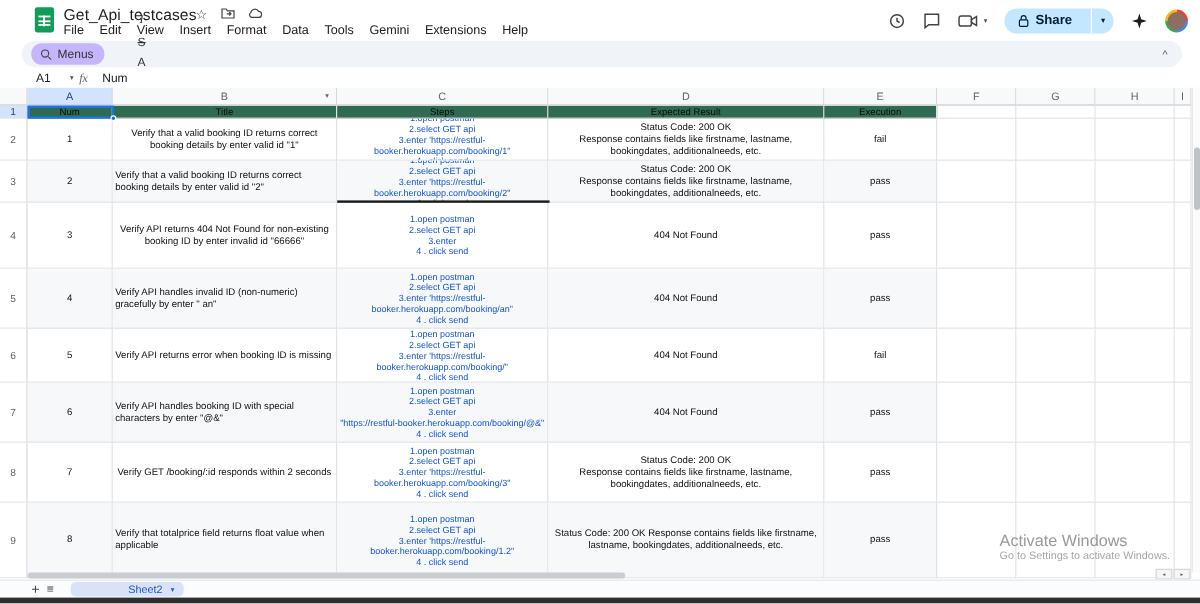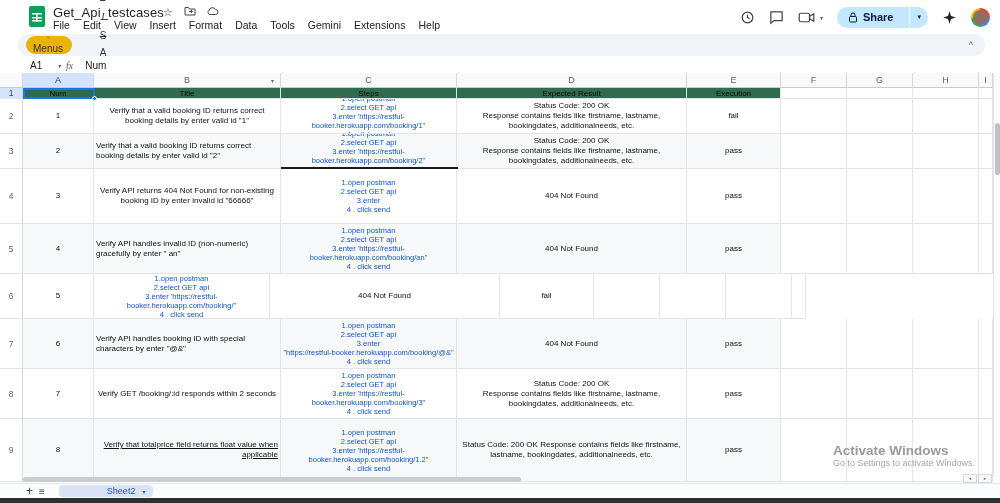--- a/index.html
+++ b/index.html
@@ -29,21 +29,21 @@
   #avatar > div { width:100%; height:100%; border-radius:50%; background:#8d6e63; }
 
   
   #toolbar { position:absolute; top:34px; left:18px; width:967px; height:22px; background:#f0f4f9; border-radius:11px;
     display:flex; align-items:center; padding:0 8px; gap:1px; font-size:10px; color:#333; }
   .tb-item { display:flex; align-items:center; justify-content:center; min-width:18px; height:18px; border-radius:4px; padding:0 2px; }
   .tb-item svg { display:block; }
   .tb-label { font-size:10px; color:#333; }
   .tb-dd { font-size:6px; color:#555; margin-left:2px; }
   .tb-div { width:1px; height:14px; background:#cdd1d6; margin:0 3px; }
-  #menus-pill { display:flex; align-items:center; gap:4px; background:#eab308; border-radius:10px; height:18px; padding:0 9px 0 7px; margin-right:4px; font-size:10px; color:#333;flex-direction:column; }
+  #menus-pill { display:flex; align-items:center; gap:4px; background:#c4b5fd; border-radius:10px; height:18px; padding:0 9px 0 7px; margin-right:4px; font-size:10px; color:#333; }
   .boxed { border:1px solid #444; border-radius:3px; width:18px; height:14px; display:flex; align-items:center; justify-content:center; font-size:9px; }
   .glyph-b { font-weight:bold; }
   .glyph-i { font-style:italic; font-family:"Liberation Serif",serif; }
   .glyph-s { text-decoration:line-through; }
   .colorbar { display:flex; flex-direction:column; align-items:center; line-height:9px; }
   .colorbar .bar { width:11px; height:3px; margin-top:1px; }
   #tb-collapse { margin-left:auto; color:#555; font-size:9px; padding-right:4px; }
 
   
   #formulabar { position:absolute; top:57px; left:0; width:1000px; height:16px; background:#fff; display:flex; align-items:center; }
@@ -73,21 +73,21 @@
   #thick-border { position:absolute; left:281px; top:94px; width:177px; height:2px; background:#1b1b1b; }
 
   
   #vscroll { position:absolute; top:73px; right:0; width:7px; height:404px; background:#fbfbfb; border-left:1px solid #e4e4e4; }
   #vthumb { position:absolute; top:50px; left:1px; width:5px; height:52px; background:#bfc3c8; border-radius:3px; }
   #hthumb { position:absolute; top:477px; left:23px; width:498px; height:5px; background:#c9ccd1; border-radius:3px; }
   .hs-arrow { position:absolute; top:474px; width:14px; height:9px; background:#f6f6f6; border:1px solid #d7d7d7; font-size:4px; color:#666; display:flex; align-items:center; justify-content:center; }
 
   
   #watermark { position:absolute; left:833px; top:443px; color:#9a9a9a; }
-  #wm1 { font-size:13.5px; font-weight:700; }
+  #wm1 { font-size:13.5px; font-weight:400; }
   #wm2 { font-size:9px; color:#a6a6a6; }
 
   
   #tabbar { position:absolute; top:483px; left:0; width:1000px; height:15px; background:#fbfcfe; border-top:1px solid #e5e7ea; display:flex; align-items:center; gap:6px; padding-left:26px; }
   #add-sheet { font-size:12px; color:#444; }
   #all-sheets { font-size:10px; color:#444; }
   #sheet-tab { display:flex; align-items:center; gap:5px; background:#d9e2f6; border-radius:4px; height:12px; padding:0 8px; margin-left:8px; }
   #sheet-tab .lbl { font-size:9px; font-weight:normal; color:#1a56c9;margin-left:40px; }
   #sheet-tab .tb-dd { color:#1a56c9; }
   #bottombar { position:absolute; top:498px; left:0; width:1000px; height:5px; background:#2f2f2f; }
@@ -483,20 +483,23 @@
           <div class="gc " style="width: 66px; height: 50px;"></div>
           <div class="gc " style="width: 66px; height: 50px;"></div>
           <div class="gc " style="width: 66px; height: 50px;"></div>
           <div class="gc " style="width: 14px; height: 50px;"></div>
         </div>
         <div class="grow">
           <div class="gc gutter" style="width: 23px; height: 45px;">6</div>
           <div class="gc " style="width: 71px; height: 45px;">
             <span class="cell-txt">5</span>
           </div>
+          <div class="gc " style="width: 187px; height: 45px;">
+            <span class="cell-txt" style="text-align:left;width:100%;">Verify API returns error when booking ID is missing</span>
+          </div>
           <div class="gc " style="width: 176px; height: 45px;">
             <span class="steps-line">1.open postman</span>
             <span class="steps-line">2.select GET api</span>
             <span class="steps-line">3.enter 'https://restful-booker.herokuapp.com/booking/"</span>
             <span class="steps-line">4 . click send</span>
           </div>
           <div class="gc " style="width: 230px; height: 45px;">
             <span class="cell-txt">404 Not Found</span>
           </div>
           <div class="gc " style="width: 94px; height: 45px;">
@@ -558,21 +561,21 @@
           <div class="gc " style="width: 66px; height: 50px;"></div>
           <div class="gc " style="width: 66px; height: 50px;"></div>
           <div class="gc " style="width: 14px; height: 50px;"></div>
         </div>
         <div class="grow">
           <div class="gc gutter" style="width: 23px; height: 63px;">9</div>
           <div class="gc " style="width: 71px; height: 63px; background: rgb(247, 248, 250);">
             <span class="cell-txt">8</span>
           </div>
           <div class="gc " style="width: 187px; height: 63px; background: rgb(247, 248, 250);">
-            <span class="cell-txt" style="text-align:right;width:100%;text-decoration:underline;">Verify that totalprice field returns float value when applicable</span>
+            <span class="cell-txt" style="text-align:left;width:100%;">Verify that totalprice field returns float value when applicable</span>
           </div>
           <div class="gc " style="width: 176px; height: 63px; background: rgb(247, 248, 250);">
             <span class="steps-line">1.open postman</span>
             <span class="steps-line">2.select GET api</span>
             <span class="steps-line">3.enter 'https://restful-booker.herokuapp.com/booking/1.2"</span>
             <span class="steps-line">4 . click send</span>
           </div>
           <div class="gc " style="width: 230px; height: 63px; background: rgb(247, 248, 250);">
             <span class="cell-txt">Status Code: 200 OK Response contains fields like firstname, lastname, bookingdates, additionalneeds, etc.</span>
           </div>

